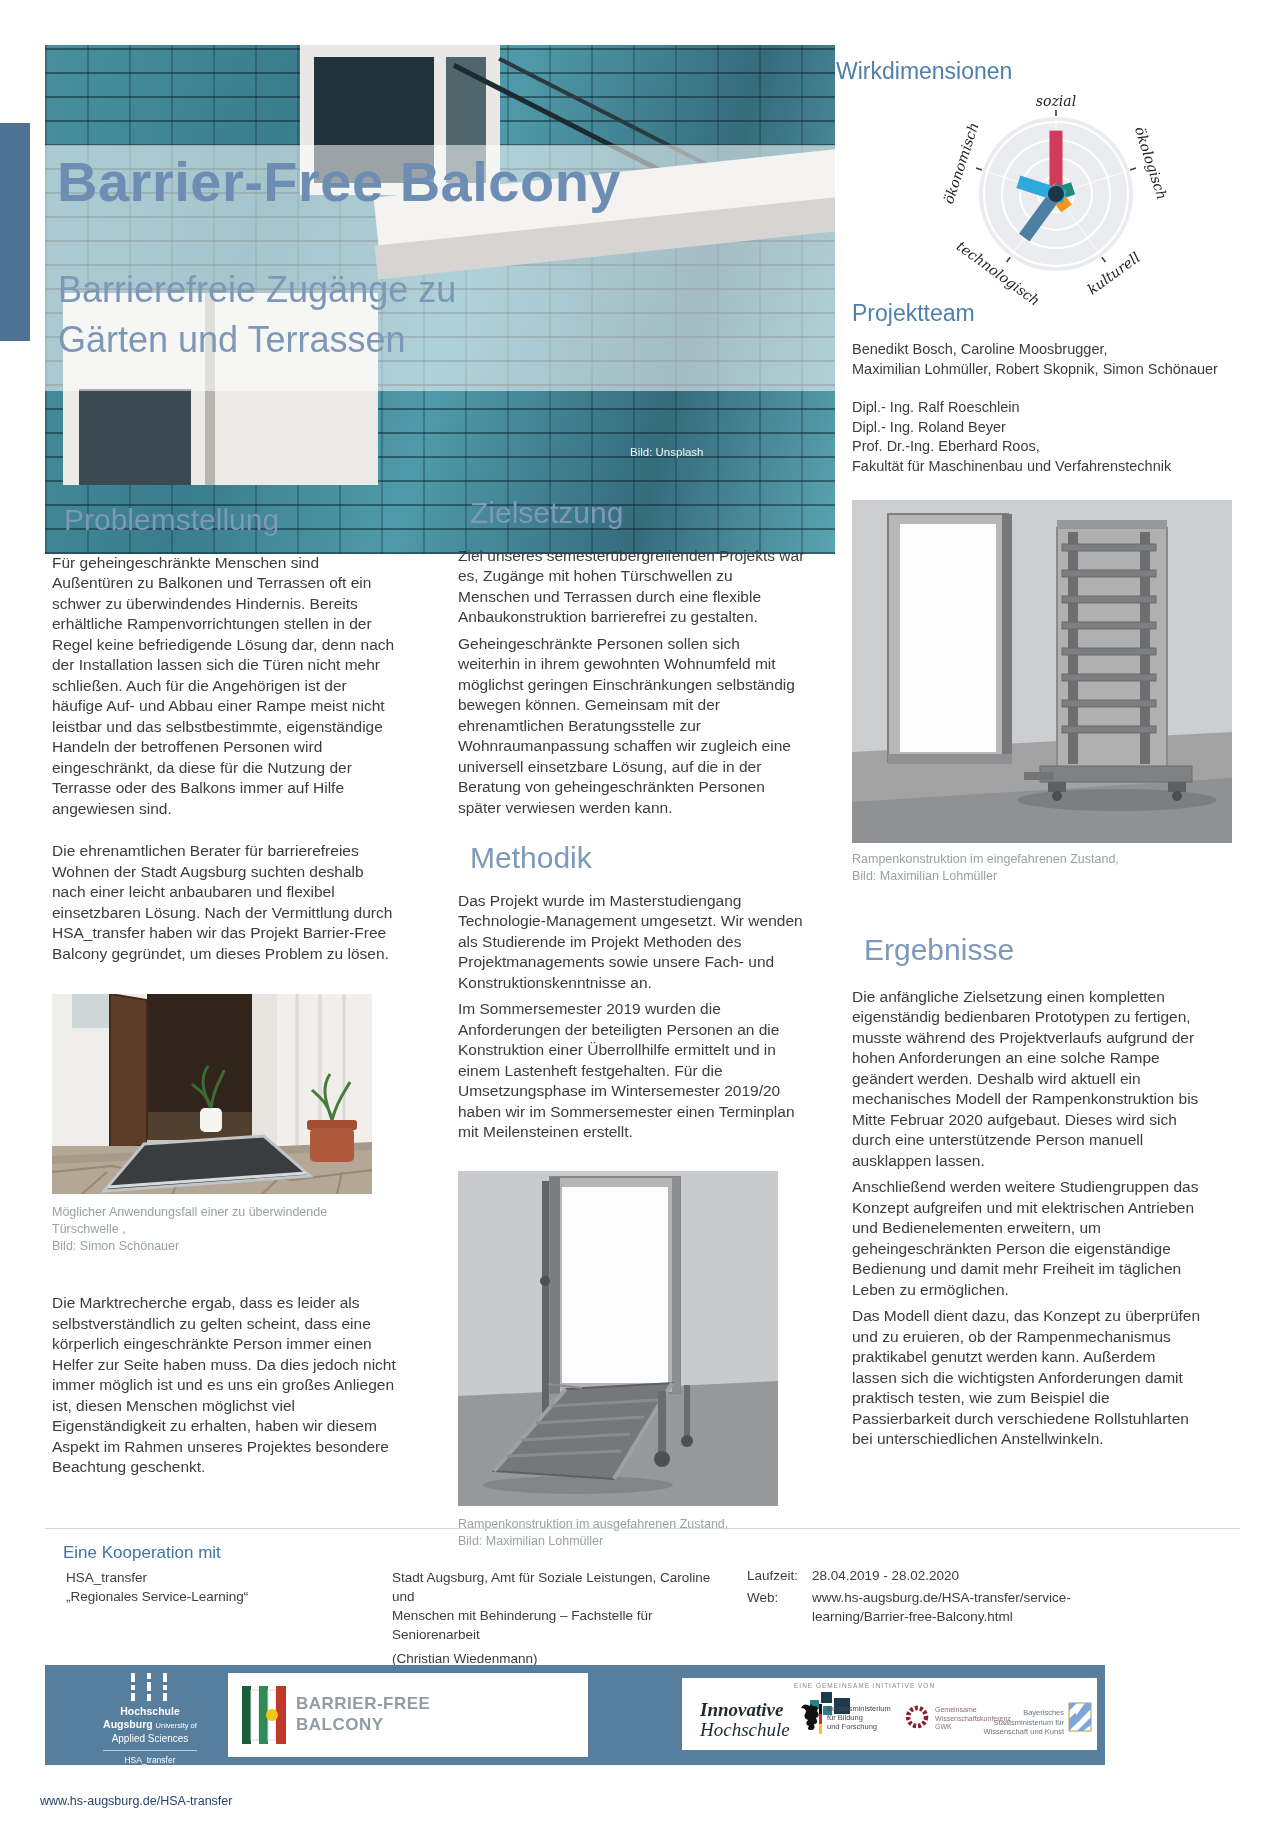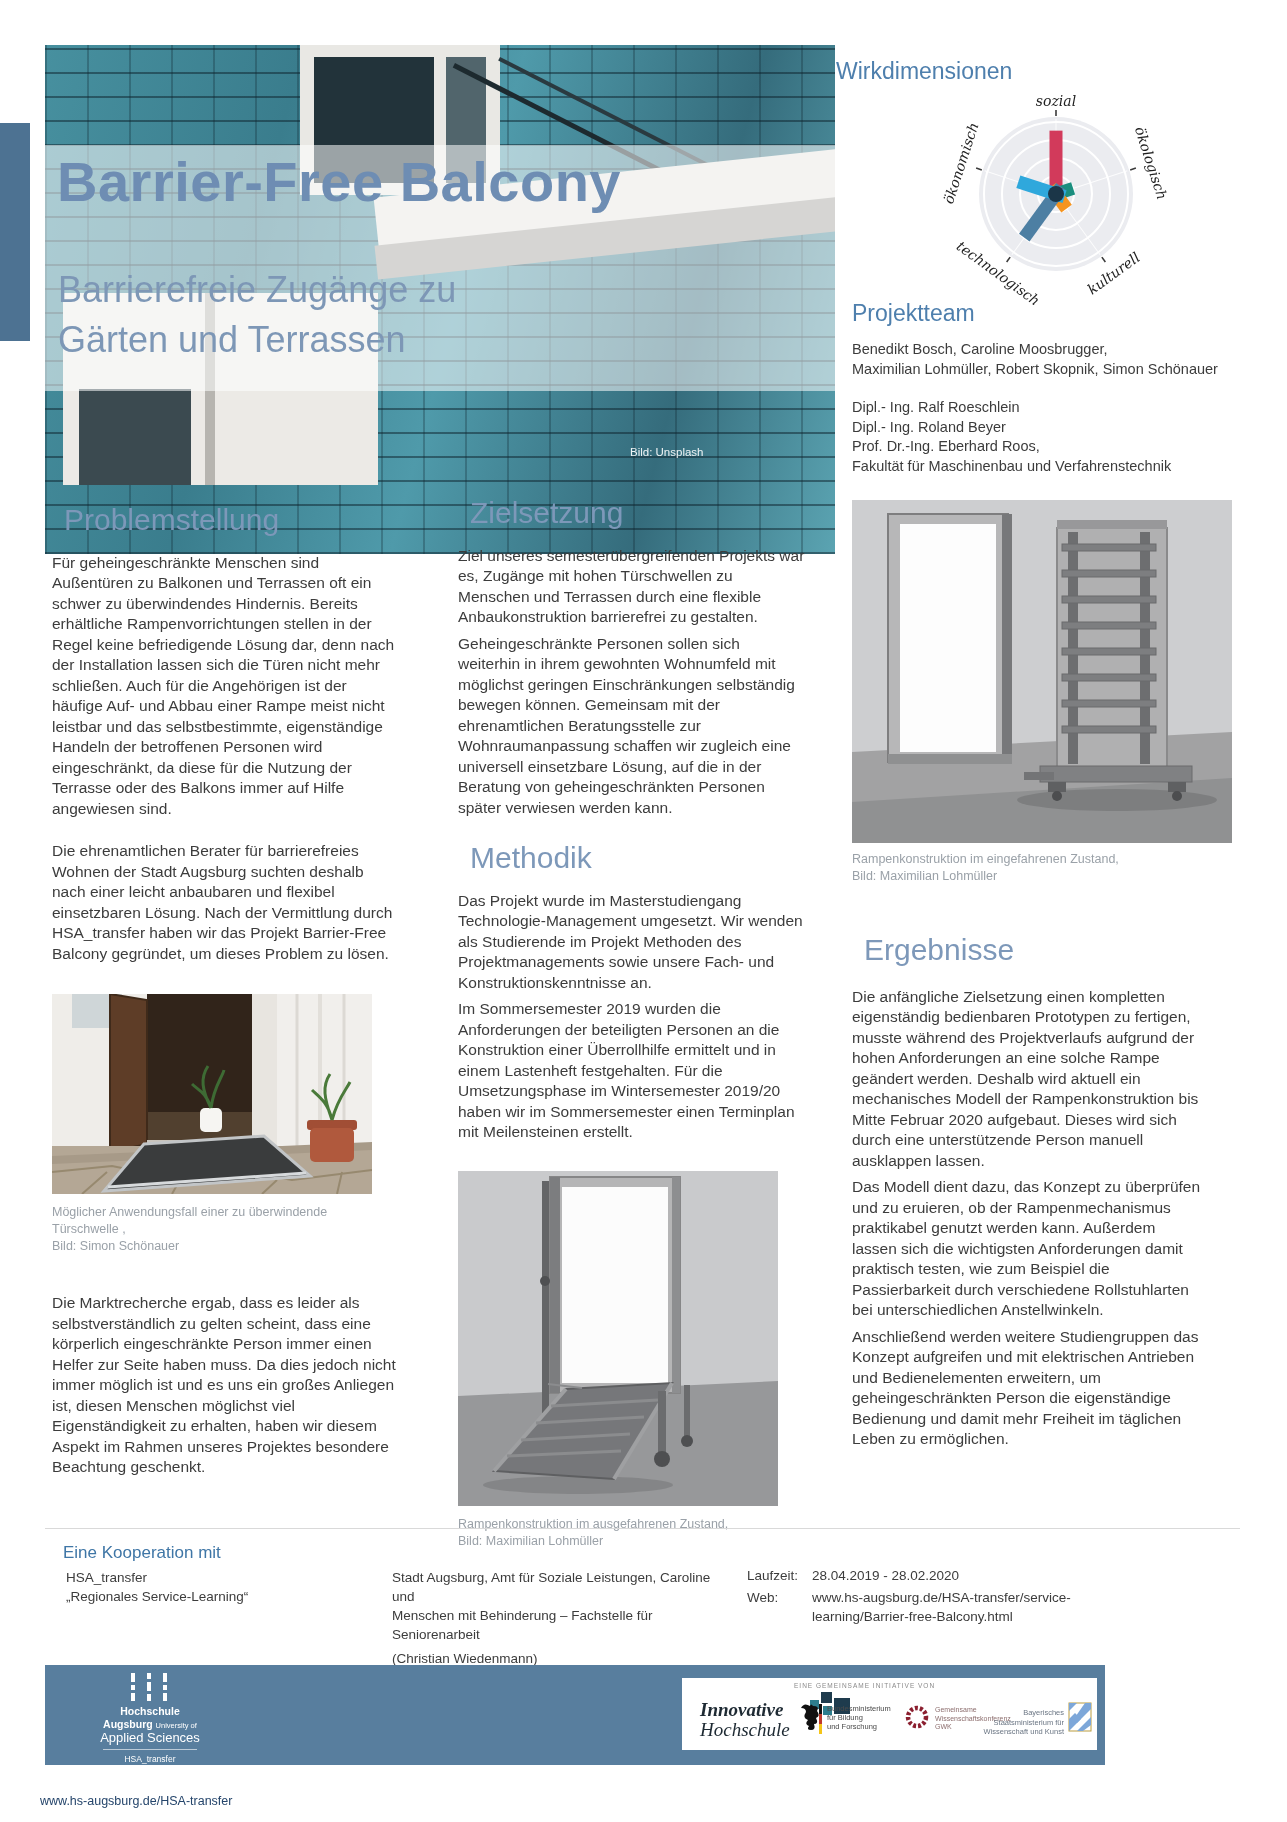--- a/index.html
+++ b/index.html
@@ -243,22 +243,22 @@
     <circle cx="325" cy="296" r="5" fill="#4c4d4f"></circle>
   </svg>
   <div class="abs caption" style="left:852px;top:851px;width:360px;">
     <div>Rampenkonstruktion im eingefahrenen Zustand,</div>
     <div>Bild: Maximilian Lohmüller</div>
   </div>
 
   <div class="col body-text" style="left:852px;top:940px;width:350px;">
     <div class="h2" style="margin-bottom:26px;">Ergebnisse</div>
     <p>Die anfängliche Zielsetzung einen kompletten eigenständig bedienbaren Prototypen zu fertigen, musste während des Projektverlaufs aufgrund der hohen  Anforderungen an eine solche Rampe geändert werden. Deshalb wird aktuell ein mechanisches Modell der Rampenkonstruktion bis Mitte Februar 2020 aufgebaut. Dieses wird sich durch eine unterstützende Person manuell ausklappen lassen.</p>
+    <p>Anschließend werden weitere Studiengruppen das Konzept aufgreifen und mit elektrischen Antrieben und Bedienelementen erweitern, um geheingeschränkten Person die eigenständige Bedienung und damit mehr Freiheit im täglichen Leben zu ermöglichen.</p>
     <p>Das Modell dient dazu, das Konzept zu überprüfen und zu eruieren, ob der Rampenmechanismus praktikabel genutzt werden kann. Außerdem lassen sich die wichtigsten Anforderungen damit praktisch testen, wie zum Beispiel die Passierbarkeit durch verschiedene Rollstuhlarten bei unterschiedlichen Anstellwinkeln.</p>
-    <p>Anschließend werden weitere Studiengruppen das Konzept aufgreifen und mit elektrischen Antrieben und Bedienelementen erweitern, um geheingeschränkten Person die eigenständige Bedienung und damit mehr Freiheit im täglichen Leben zu ermöglichen.</p>
   </div>
 
   <div class="abs sep-line"></div>
 
   <div class="abs h4" style="left:63px;top:1543px;">Eine Kooperation mit</div>
   <div class="abs small-text" style="left:66px;top:1568px;width:300px;">
     <div>HSA_transfer</div>
     <div>„Regionales Service-Learning“</div>
   </div>
   <div class="abs small-text" style="left:392px;top:1568px;width:330px;">
@@ -288,26 +288,40 @@
             <rect x="20" y="21" width="4" height="7"></rect>
           <rect x="36" y="0" width="4" height="9"></rect>
             <rect x="36" y="12" width="4" height="5"></rect>
             <rect x="36" y="20" width="4" height="8"></rect>
         </g>
       </svg>
       <div class="hsa-logo-text">
         <b>Hochschule</b><br>
         <b>Augsburg</b>
         <span style="font-size:7.5px;">University of</span><br>
-        <span style="font-size:13px;">Applied Sciences</span>
+        <span style="font-size:10px;">Applied Sciences</span>
       </div>
       <div style="height:1px;background:rgba(255,255,255,.6);margin:4px 18px;"></div>
       <div style="font-size:8.5px;color:#fff;">HSA_transfer</div>
     </div>
 
+    <div class="abs bfb-box">
+      <svg class="abs" style="left:14px;top:13px;" width="44" height="58" viewBox="0 0 44 58">
+        <rect x="0" y="0" width="9" height="58" fill="#1b5e3b"></rect>
+        <rect x="9" y="4" width="8" height="50" fill="#ffffff" stroke="#d8d8d8"></rect>
+        <rect x="17" y="0" width="9" height="58" fill="#2e8b57"></rect>
+        <rect x="26" y="4" width="8" height="50" fill="#ffffff" stroke="#d8d8d8"></rect>
+        <rect x="34" y="0" width="10" height="58" fill="#c0392b"></rect>
+        <circle cx="30" cy="29" r="6" fill="#f5c518"></circle>
+      </svg>
+      <div class="abs bfb-text" style="left:68px;top:20px;">
+        <div>BARRIER-FREE</div>
+        <div>BALCONY</div>
+      </div>
+    </div>
 
     <div class="abs partner-box">
       <div class="abs innov-text" style="left:18px;top:22px;">
         <div>Innovative</div>
         <div style="font-weight:normal;">Hochschule</div>
       </div>
       <svg class="abs" style="left:128px;top:14px;" width="40" height="36" viewBox="0 0 40 36">
         <rect x="0" y="8" width="9" height="9" fill="#2e7e8e"></rect>
         <rect x="11" y="0" width="11" height="11" fill="#1e3b4d"></rect>
         <rect x="13" y="14" width="9" height="9" fill="#2e7e8e"></rect>

